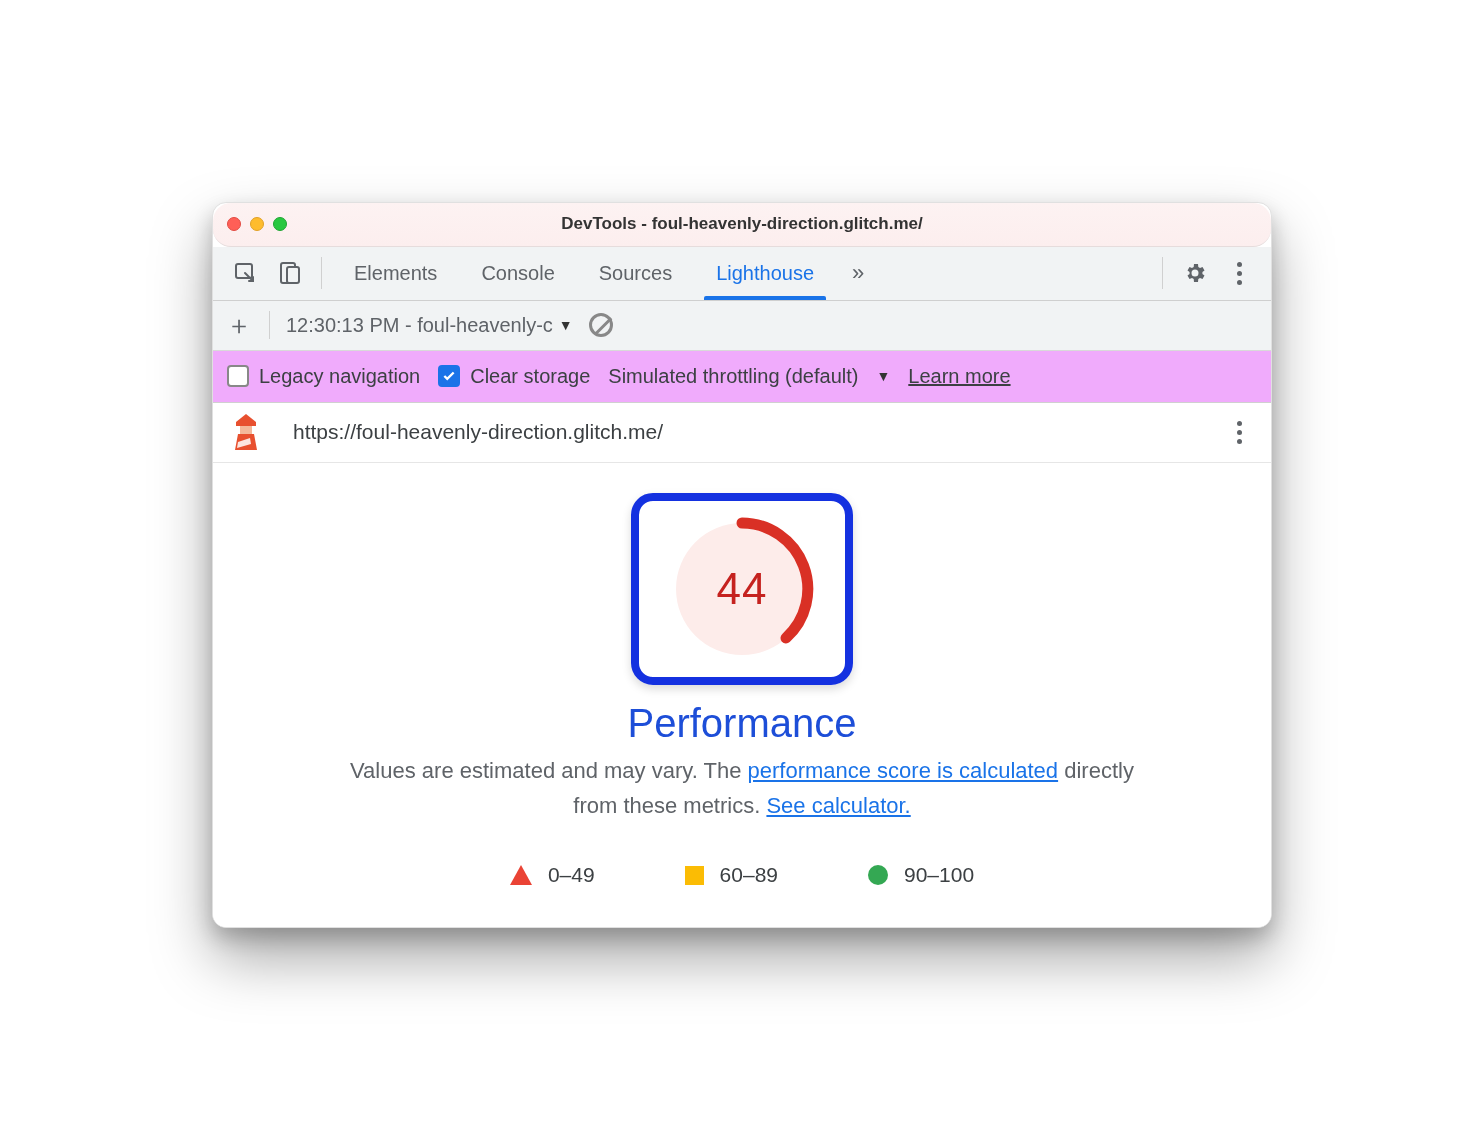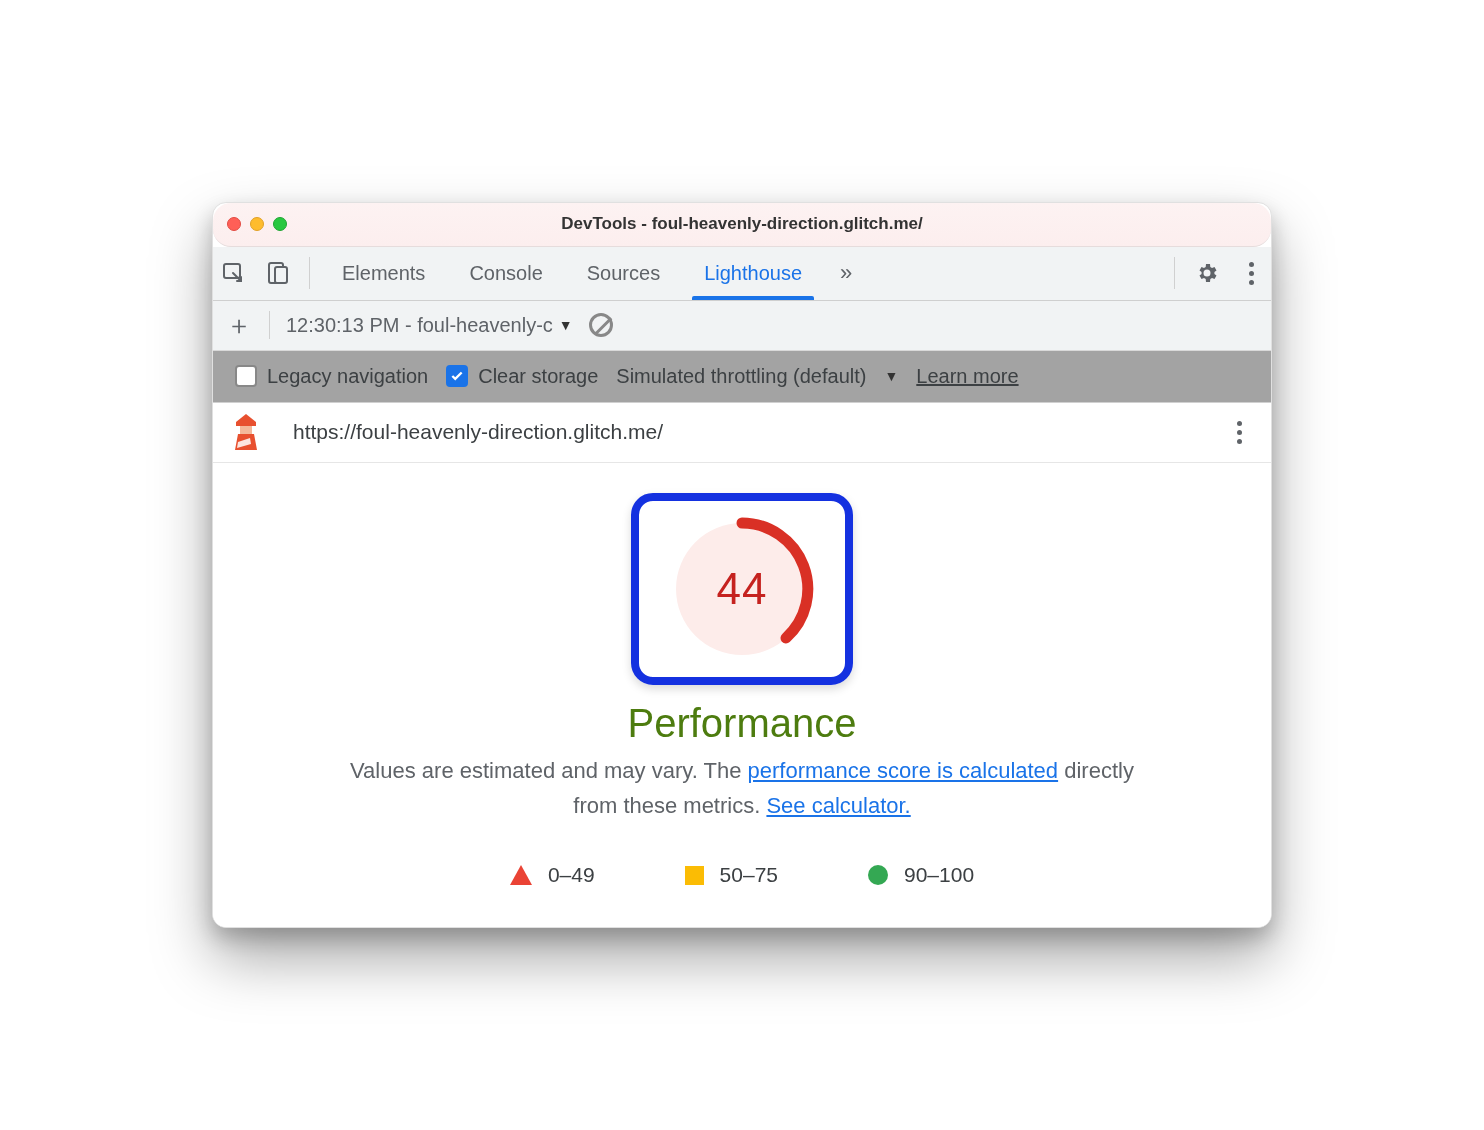--- a/index.html
+++ b/index.html
@@ -36,21 +36,21 @@
   .dot.yellow { background:#febc2e; border:1px solid #e0a127; }
   .dot.green  { background:#28c840; border:1px solid #1fa532; }
   .titlebar .title {
     position:absolute; left:0; right:0; text-align:center;
     font-size: 17px; font-weight:600; color:#333;
     pointer-events:none;
   }
   
   .tabstrip {
     height: 54px; background:#f1f3f4; border-bottom:1px solid #cfcfcf;
-    display:flex; align-items:center; padding:0 0; gap:4px;
+    display:flex; align-items:center; padding:0 12px; gap:4px;
     font-size: 20px; color:#5f6368;
   }
   .tabstrip .icon-btn {
     width:40px; height:40px; display:flex; align-items:center; justify-content:center;
     border-radius:4px; cursor:pointer;
   }
   .divider { width:1px; height:32px; background:#d0d0d0; margin:0 8px; }
   .tab {
     padding: 0 20px; height:54px; display:flex; align-items:center;
     cursor:pointer; position:relative;
@@ -80,22 +80,22 @@
   .forbid {
     width:24px; height:24px; border:3px solid #888; border-radius:50%;
     position:relative; cursor:pointer;
   }
   .forbid::after {
     content:""; position:absolute; width:3px; height:22px; background:#888;
     left:10px; top:-1px; transform:rotate(45deg);
   }
   
   .toolbar2 {
-    height:52px; background:#a3a3a3; border-bottom:1px solid #d0d0d0;
-    display:flex; align-items:center; padding:0 22px; gap:18px;
+    height:52px; background:#f0abfc; border-bottom:1px solid #d0d0d0;
+    display:flex; align-items:center; padding:0 14px; gap:18px;
     font-size:20px; color:#3c4043;
   }
   .checkbox {
     width:22px; height:22px; border:2px solid #888; border-radius:4px;
     display:inline-flex; align-items:center; justify-content:center;
     cursor:pointer; background:#fff; flex-shrink:0;
   }
   .checkbox.checked { background:#1a73e8; border-color:#1a73e8; }
   .checkbox.checked svg { display:block; }
   .checkbox svg { display:none; }
@@ -120,21 +120,21 @@
     border:8px solid #1431e0; border-radius:22px;
     display:flex; align-items:center; justify-content:center;
     box-shadow: 0 4px 10px rgba(0,0,0,0.15);
   }
   .gauge-wrap { position:relative; width:150px; height:150px; }
   .gauge-wrap .score {
     position:absolute; inset:0; display:flex; align-items:center; justify-content:center;
     font-size:44px; font-weight:500; color:#c5221f; letter-spacing:1px;
   }
   .perf-title {
-    font-size:40px; color:#4d7c0f; font-weight:500; margin-bottom:7px;
+    font-size:40px; color:#1d4ed8; font-weight:500; margin-bottom:7px;
   }
   .desc {
     font-size:22px; color:#5f6368; line-height:1.6; max-width:820px; margin:0 auto 40px;
   }
   .desc a { color:#1a73e8; text-decoration:underline; cursor:pointer; }
   .legend-row {
     display:flex; justify-content:center; gap:90px; font-size:21px; color:#3c4043;
   }
   .legend-item { display:flex; align-items:center; gap:16px; }
   .tri {
@@ -270,21 +270,21 @@
       <span> directly from these metrics. </span>
       <a>See calculator.</a>
     </div>
     <div class="legend-row">
       <div class="legend-item">
         <div class="tri"></div>
         <span>0–49</span>
       </div>
       <div class="legend-item">
         <div class="sq"></div>
-        <span>50–75</span>
+        <span>60–89</span>
       </div>
       <div class="legend-item">
         <div class="circ"></div>
         <span>90–100</span>
       </div>
     </div>
   </div>
 
 </div>
 

